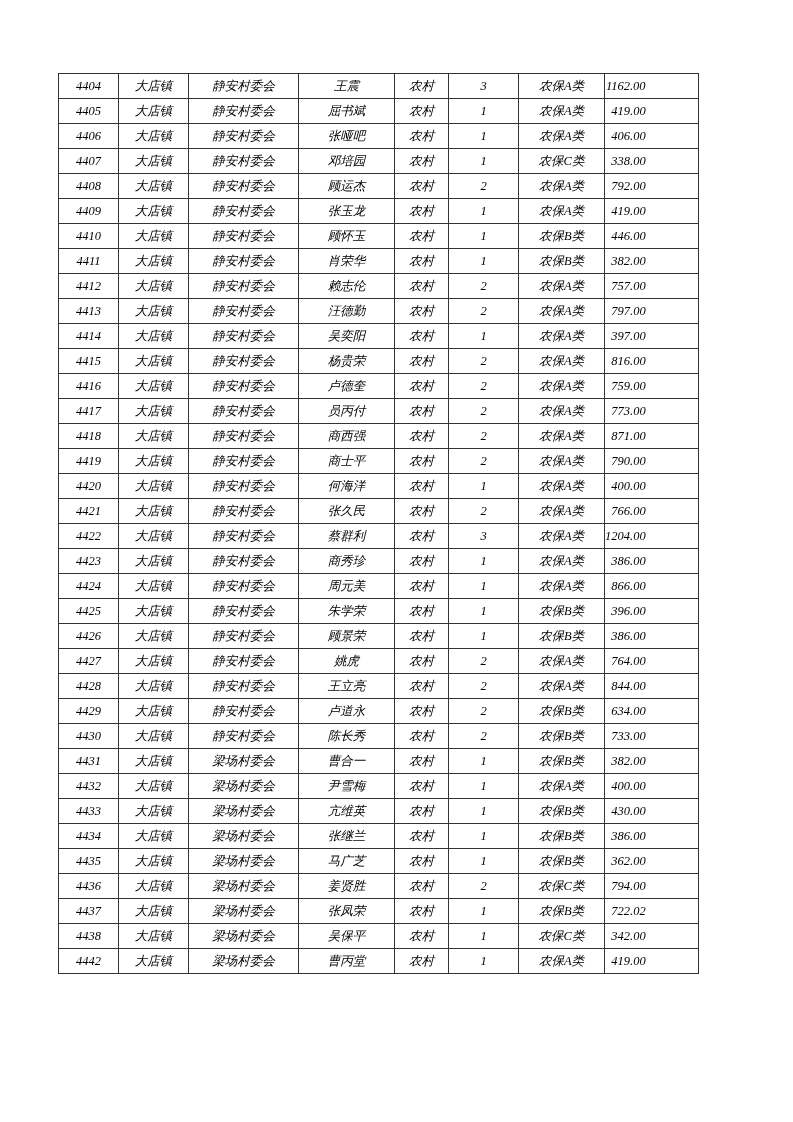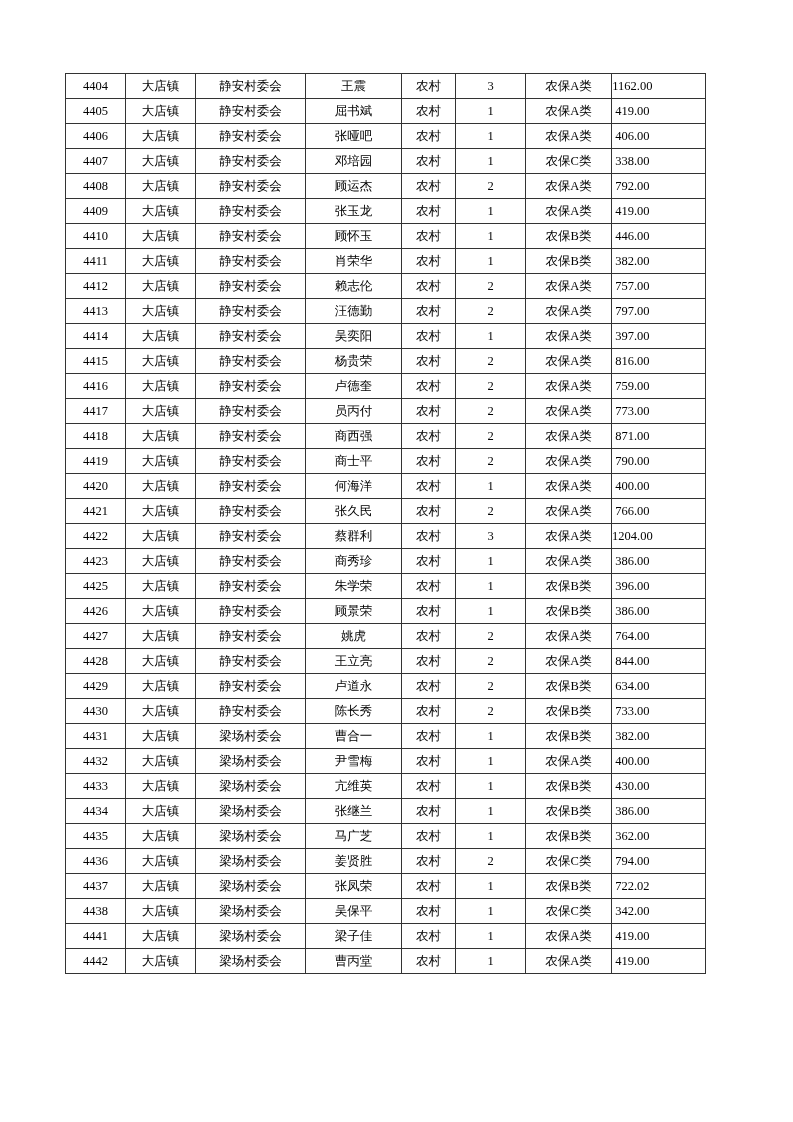--- a/index.html
+++ b/index.html
@@ -10,39 +10,40 @@
     width: 793px;
     height: 1122px;
     background: #ffffff;
     position: relative;
     font-family: "Liberation Serif", "DejaVu Serif", serif;
     color: #000;
     overflow: hidden;
   }
   .sheet {
     position: absolute;
-    left: 65px;
+    left: 58px;
     top: 73px;
+    font-style: italic;
   }
   table {
     border-collapse: collapse;
     table-layout: fixed;
   }
   td {
     border: 1px solid #333;
     height: 24px;
     font-size: 12.5px;
     text-align: center;
     vertical-align: middle;
     padding: 0;
     white-space: nowrap;
     overflow: hidden;
   }
   td.amount {
-    text-align: center;
+    text-align: right;
     padding-right: 52px;
   }
 </style>
 </head>
 <body>
 
 <div class="sheet">
   <table>
     <colgroup>
       <col style="width:60px">
@@ -268,20 +269,30 @@
     <td>4423</td>
     <td>大店镇</td>
     <td>静安村委会</td>
     <td>商秀珍</td>
     <td>农村</td>
     <td>1</td>
     <td>农保A类</td>
     <td class="amount">386.00</td>
   </tr>
 
+  <tr>
+    <td>4424</td>
+    <td>大店镇</td>
+    <td>静安村委会</td>
+    <td>周元美</td>
+    <td>农村</td>
+    <td>1</td>
+    <td>农保A类</td>
+    <td class="amount">866.00</td>
+  </tr>
 
   <tr>
     <td>4425</td>
     <td>大店镇</td>
     <td>静安村委会</td>
     <td>朱学荣</td>
     <td>农村</td>
     <td>1</td>
     <td>农保B类</td>
     <td class="amount">396.00</td>
@@ -425,30 +436,20 @@
     <td>梁场村委会</td>
     <td>吴保平</td>
     <td>农村</td>
     <td>1</td>
     <td>农保C类</td>
     <td class="amount">342.00</td>
   </tr>
 
 
 
-  <tr>
-    <td>4441</td>
-    <td>大店镇</td>
-    <td>梁场村委会</td>
-    <td>梁子佳</td>
-    <td>农村</td>
-    <td>1</td>
-    <td>农保A类</td>
-    <td class="amount">419.00</td>
-  </tr>
 
   <tr>
     <td>4442</td>
     <td>大店镇</td>
     <td>梁场村委会</td>
     <td>曹丙堂</td>
     <td>农村</td>
     <td>1</td>
     <td>农保A类</td>
     <td class="amount">419.00</td>

